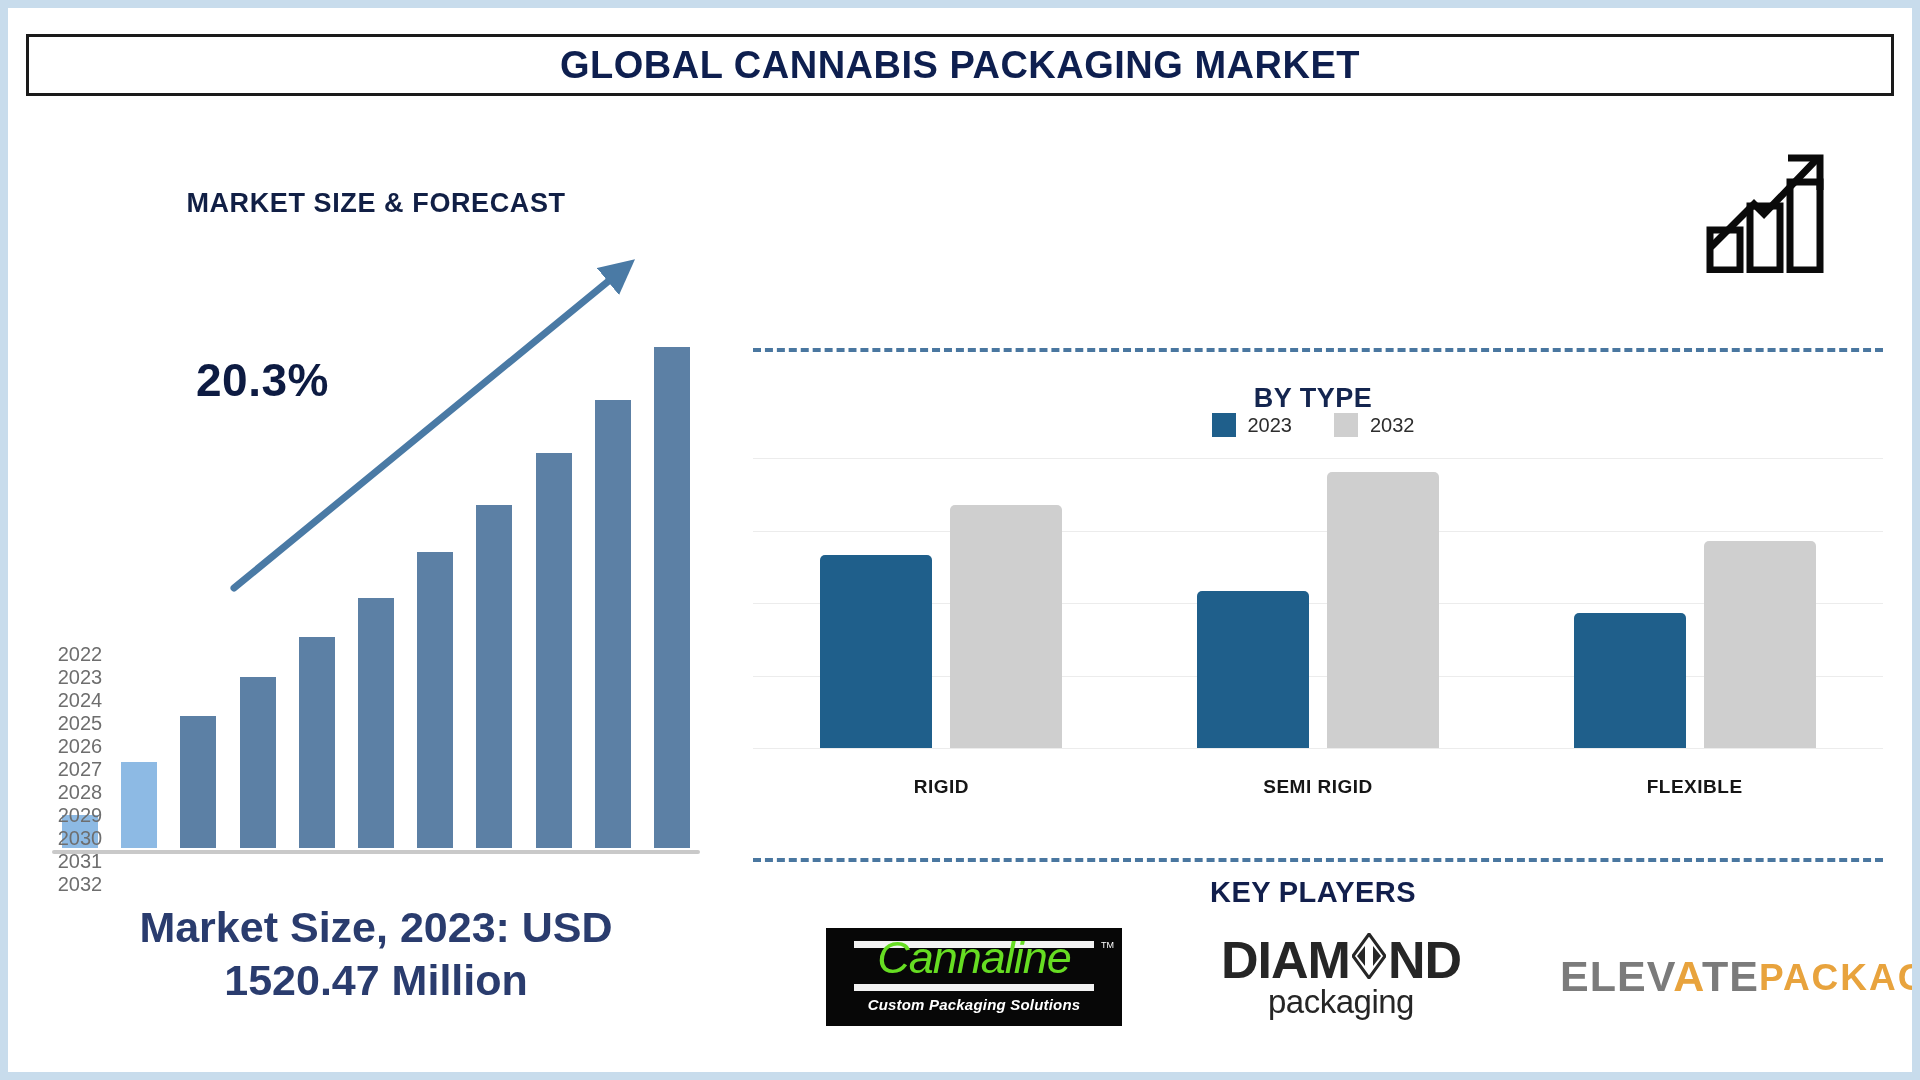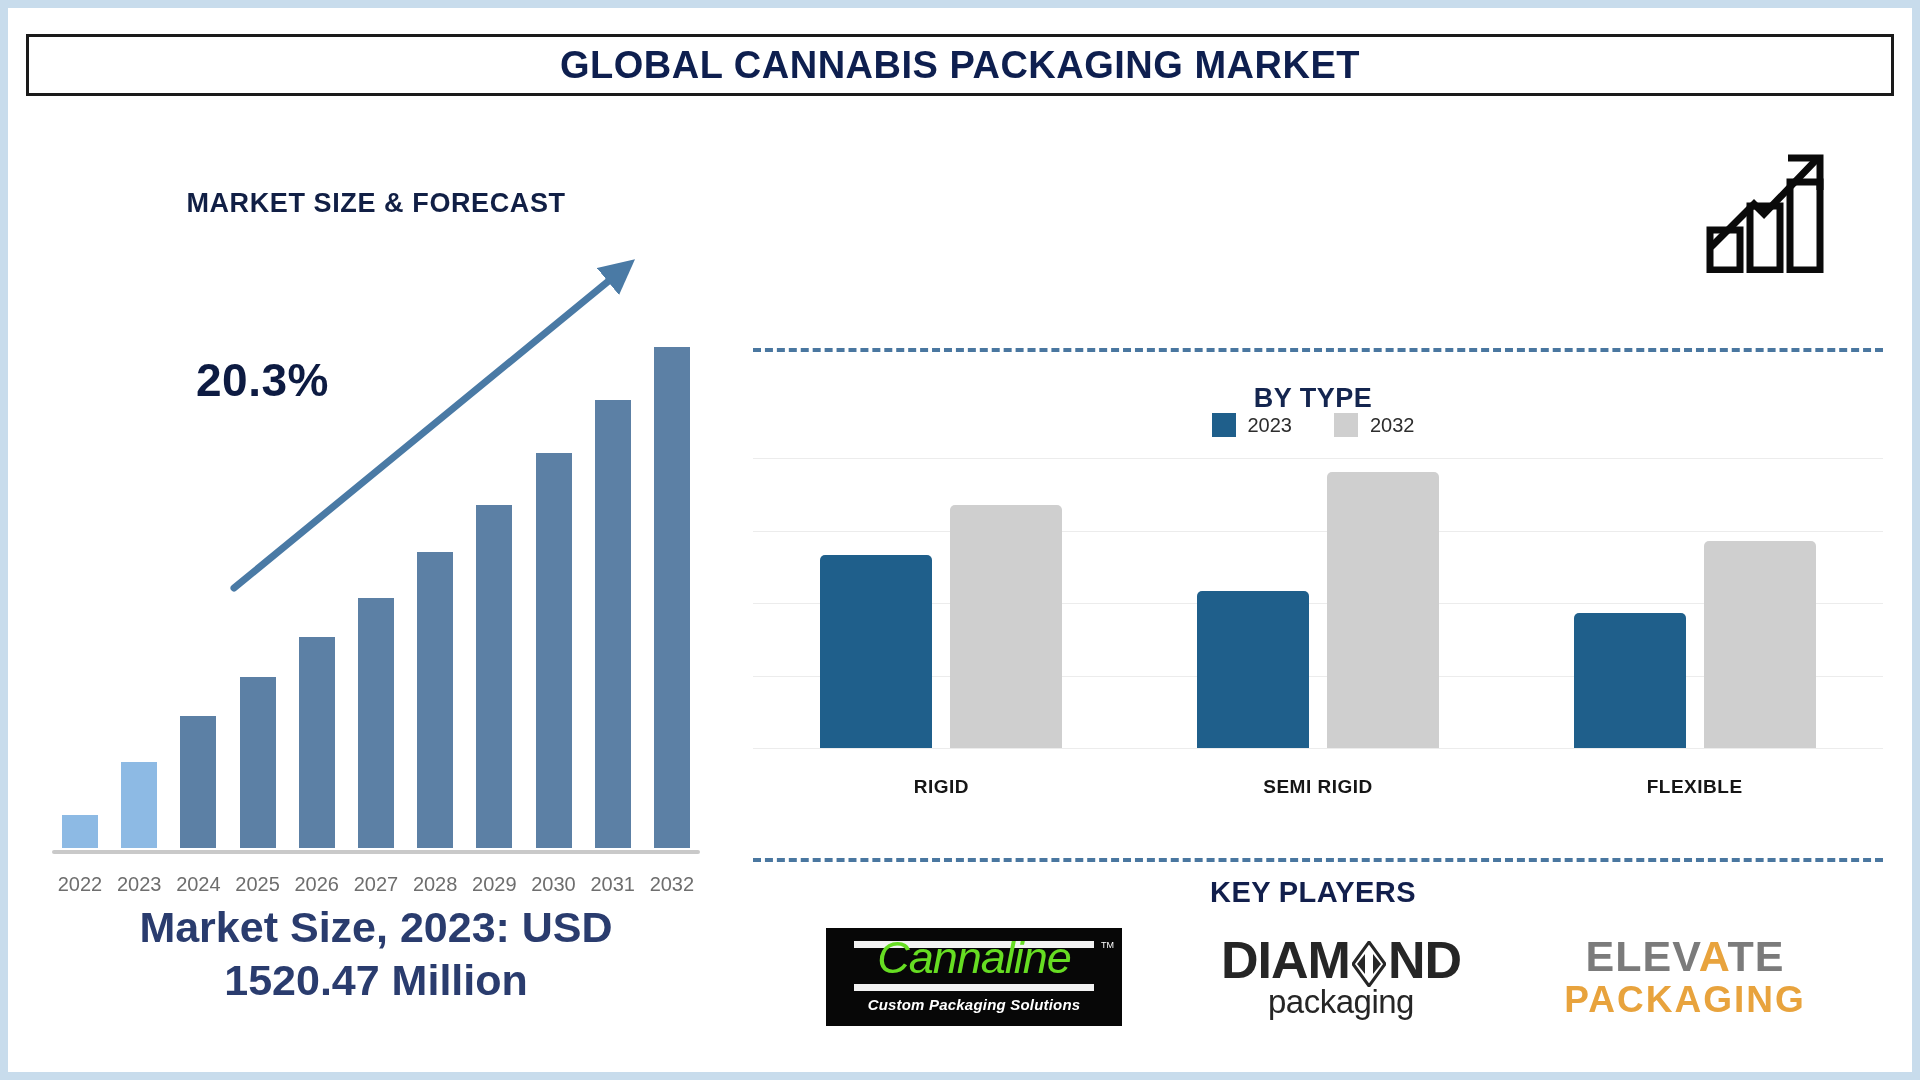--- a/index.html
+++ b/index.html
@@ -121,21 +121,21 @@
     height: 4px;
     background: #c9c9c9;
     border-radius: 2px;
   }
   .growth-labels {
     position: absolute;
     left: 10px;
     bottom: 62px;
     width: 640px;
     display: flex;
-    justify-content: space-between;
+    flex-direction: column;
   }
   .g-label {
     width: 48px;
     text-align: center;
     font-size: 20px;
     color: #6e6e6e;
     font-family: "Liberation Sans", sans-serif;
   }
 
   .market-size-text {
@@ -355,42 +355,41 @@
     display: flex;
     flex-direction: column;
     align-items: center;
   }
   .dm-word {
     font-size: 52px;
     font-weight: bold;
     color: #262626;
     letter-spacing: -1px;
     display: flex;
-    align-items: flex-end;
+    align-items: flex-start;
     line-height: 1.05;
   }
   .dm-glyph {
     display: inline-block;
     width: 34px;
     height: 46px;
     margin: 0 2px;
     position: relative;
   }
   .dm-sub {
     font-size: 33px;
     color: #262626;
     letter-spacing: -0.5px;
     margin-top: -4px;
   }
 
   
   .logo-elevate {
     width: 250px;
     display: flex;
-    flex-direction: column;
     align-items: center;
     line-height: 1.05;
   }
   .el-top {
     font-size: 43px;
     font-weight: bold;
     color: #7b7b7b;
     letter-spacing: 1px;
   }
   .el-top .accent { color: #e8a33d; }

